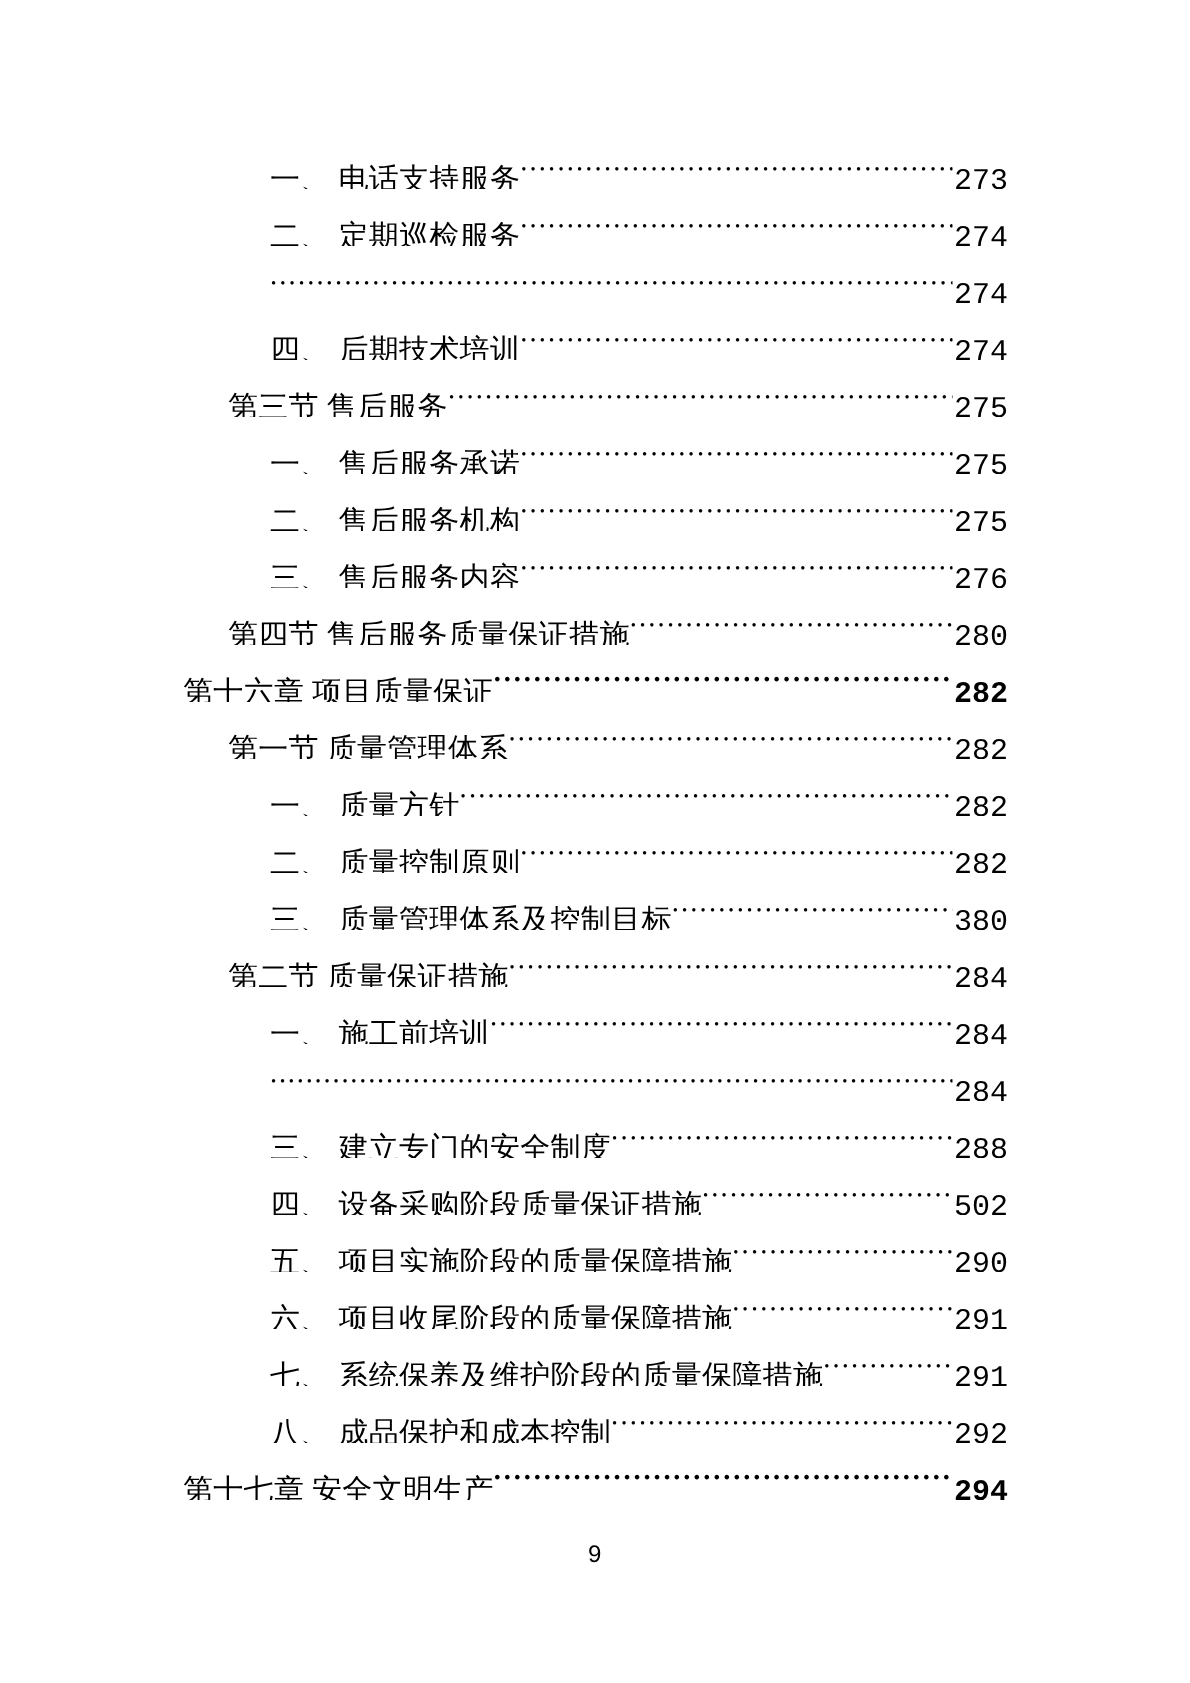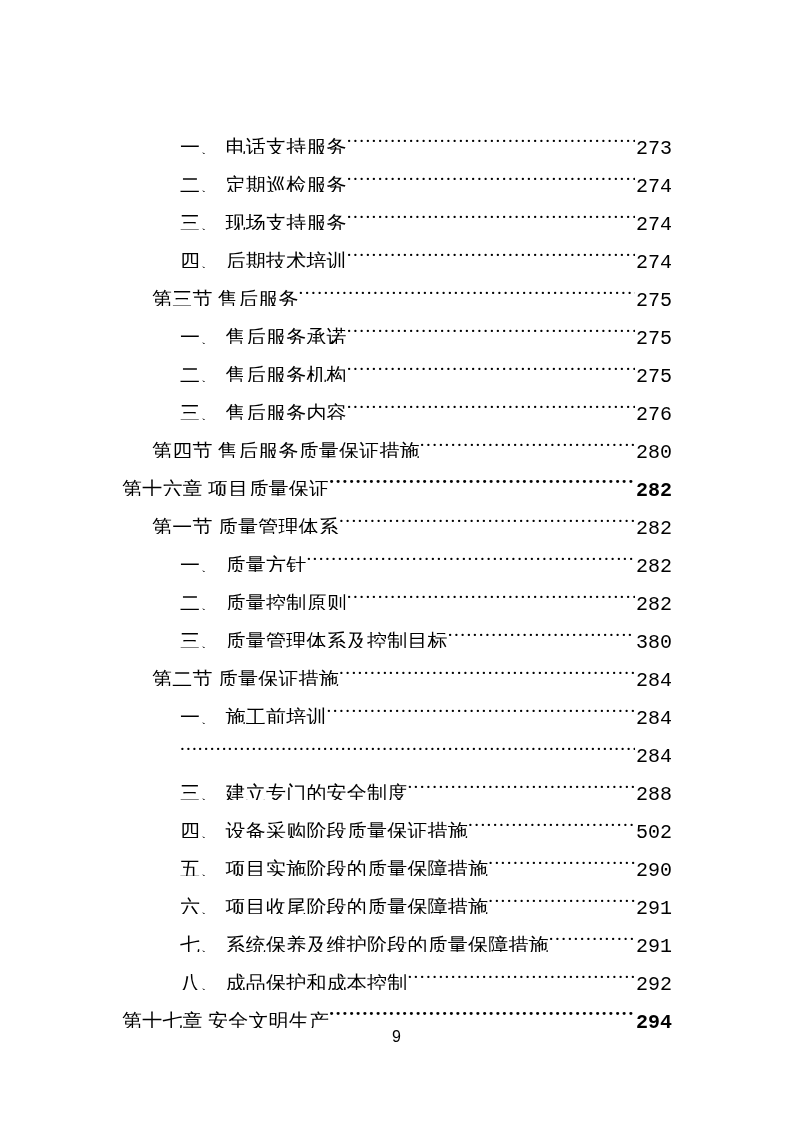--- a/index.html
+++ b/index.html
@@ -18,21 +18,21 @@
     width: 793px;
     height: 1122px;
     margin: 0 auto;
     background: #ffffff;
     overflow: hidden;
     box-sizing: border-box;
   }
   .toc {
     position: absolute;
     left: 122px;
-    top: 116px;
+    top: 88px;
     width: 550px;
   }
   
   .toc-entry {
     display: flex;
     align-items: baseline;
     width: 100%;
     height: 38px;
     box-sizing: border-box;
     white-space: nowrap;
@@ -126,21 +126,20 @@
         <span class="entry-label">一、 电话支持服务</span>
         <span class="leader"></span>
         <span class="entry-page">273</span>
       </div>
       <div class="toc-entry level-subsection">
         <span class="entry-label">二、 定期巡检服务</span>
         <span class="leader"></span>
         <span class="entry-page">274</span>
       </div>
       <div class="toc-entry level-subsection">
-        <span class="entry-label">三、 现场支持服务</span>
         <span class="leader"></span>
         <span class="entry-page">274</span>
       </div>
       <div class="toc-entry level-subsection">
         <span class="entry-label">四、 后期技术培训</span>
         <span class="leader"></span>
         <span class="entry-page">274</span>
       </div>
       <div class="toc-entry level-section">
         <span class="entry-label">第三节  售后服务</span>

